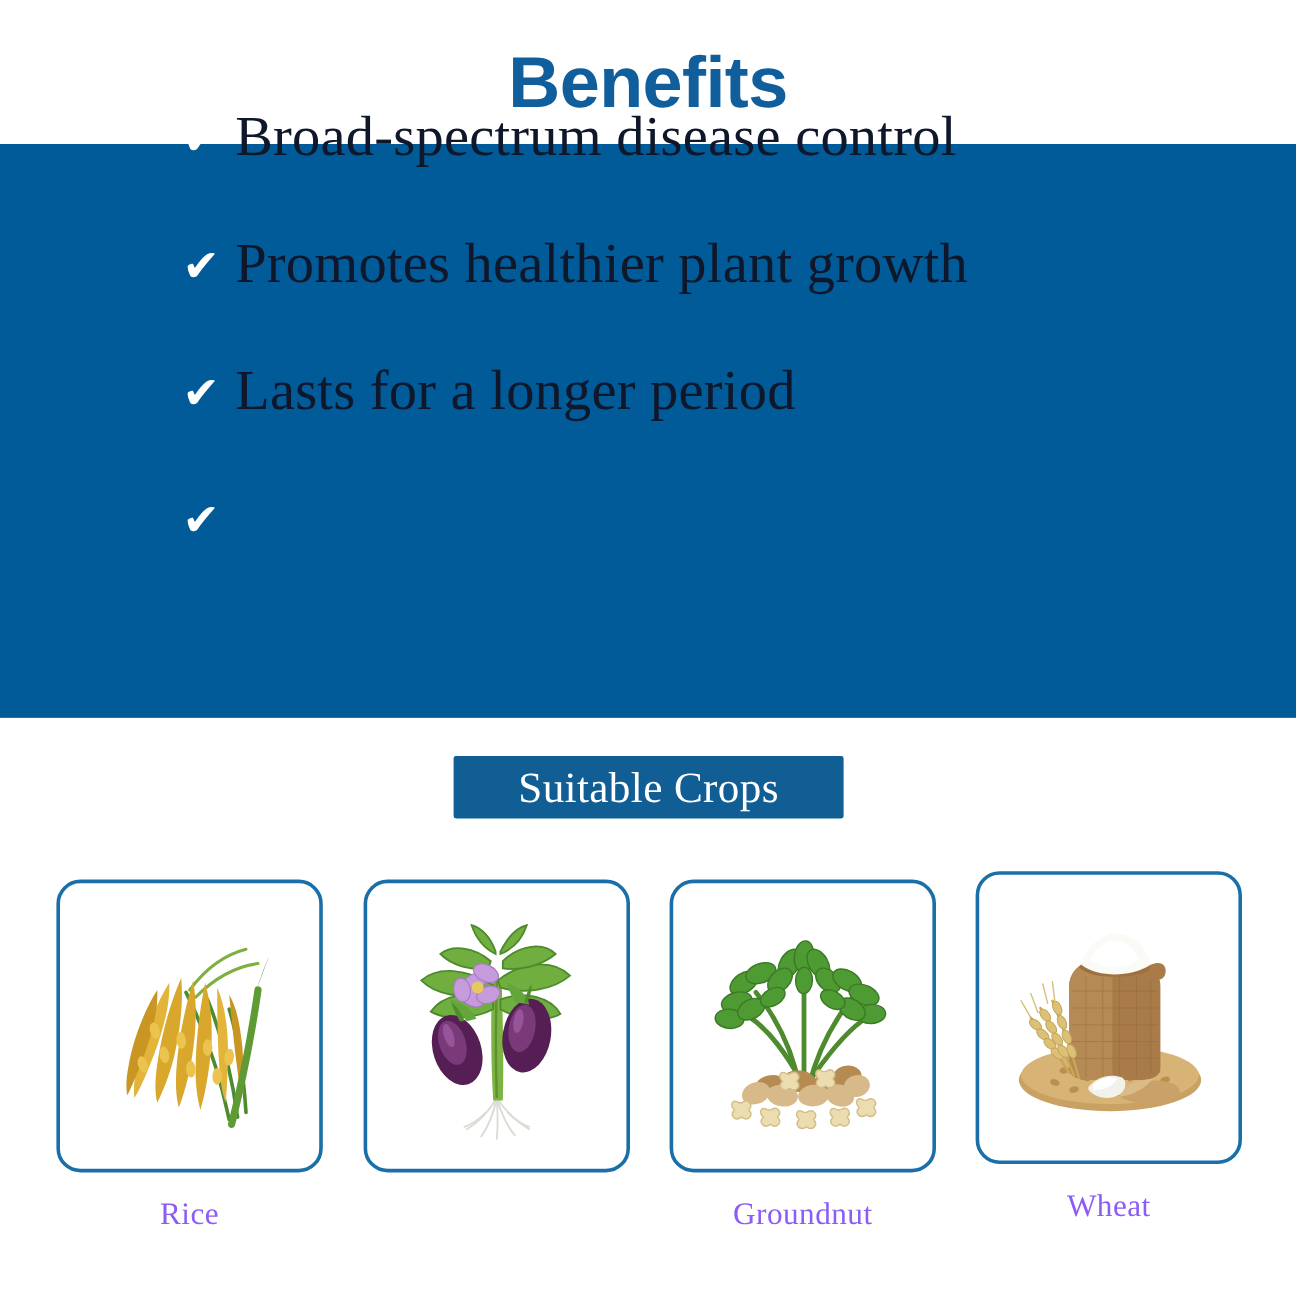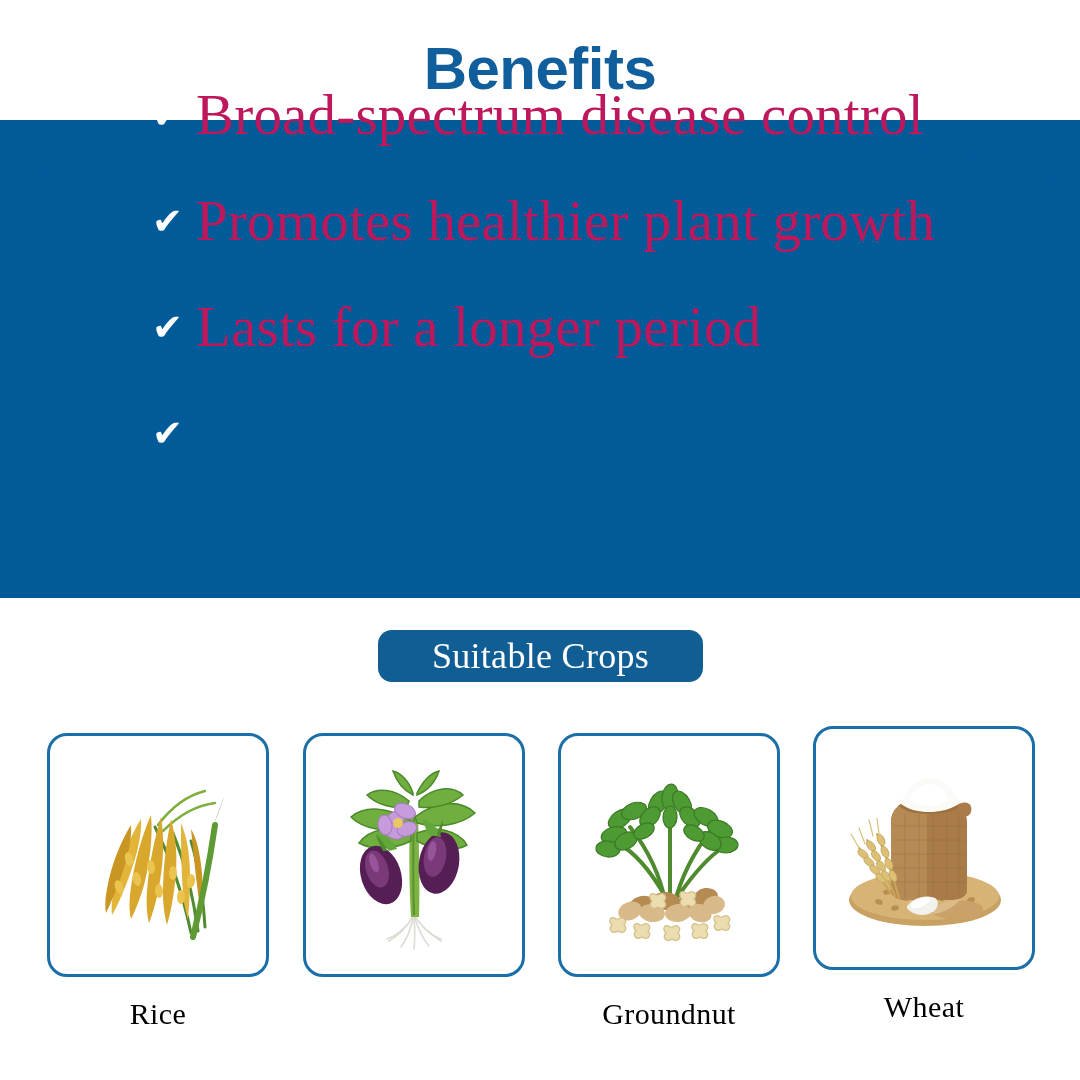--- a/index.html
+++ b/index.html
@@ -88,36 +88,36 @@
     font-size: 37px;
     line-height: 1;
     color: #ffffff;
     font-family: "DejaVu Sans", sans-serif;
     font-weight: normal;
     text-align: left;
   }
 
   .benefit-text {
     font-family: "Liberation Serif", "DejaVu Serif", serif;
-    font-size: 57px;
+    font-size: 47px;
     line-height: 1.1;
-    color: #be185d;
+    color: #0f172a;
     letter-spacing: 0.2px;
     white-space: nowrap;
   }
 
   
   .crops-badge {
     position: absolute;
     left: 378px;
     top: 630px;
     width: 325px;
     height: 52px;
     background: #115E94;
-    border-radius: 14px;
+    border-radius: 2px;
     display: flex;
     align-items: center;
     justify-content: center;
     z-index: 4;
   }
   .crops-badge-label {
     font-family: "Liberation Serif", "DejaVu Serif", serif;
     font-size: 36px;
     color: #ffffff;
     letter-spacing: 0.3px;
@@ -153,22 +153,22 @@
     display: flex;
     align-items: center;
     justify-content: center;
     overflow: hidden;
   }
   .crop-art { width: 190px; height: 200px; display: block; }
 
   .crop-label {
     margin-top: 22px;
     font-family: "Liberation Serif", "DejaVu Serif", serif;
-    font-size: 30px;
-    color: #000000;
+    font-size: 26px;
+    color: #8b5cf6;
     letter-spacing: 0.4px;
     line-height: 1;
   }
 </style>
 </head>
 <body>
 
 <div id="page">
 
   <div class="page-title">Benefits</div>

